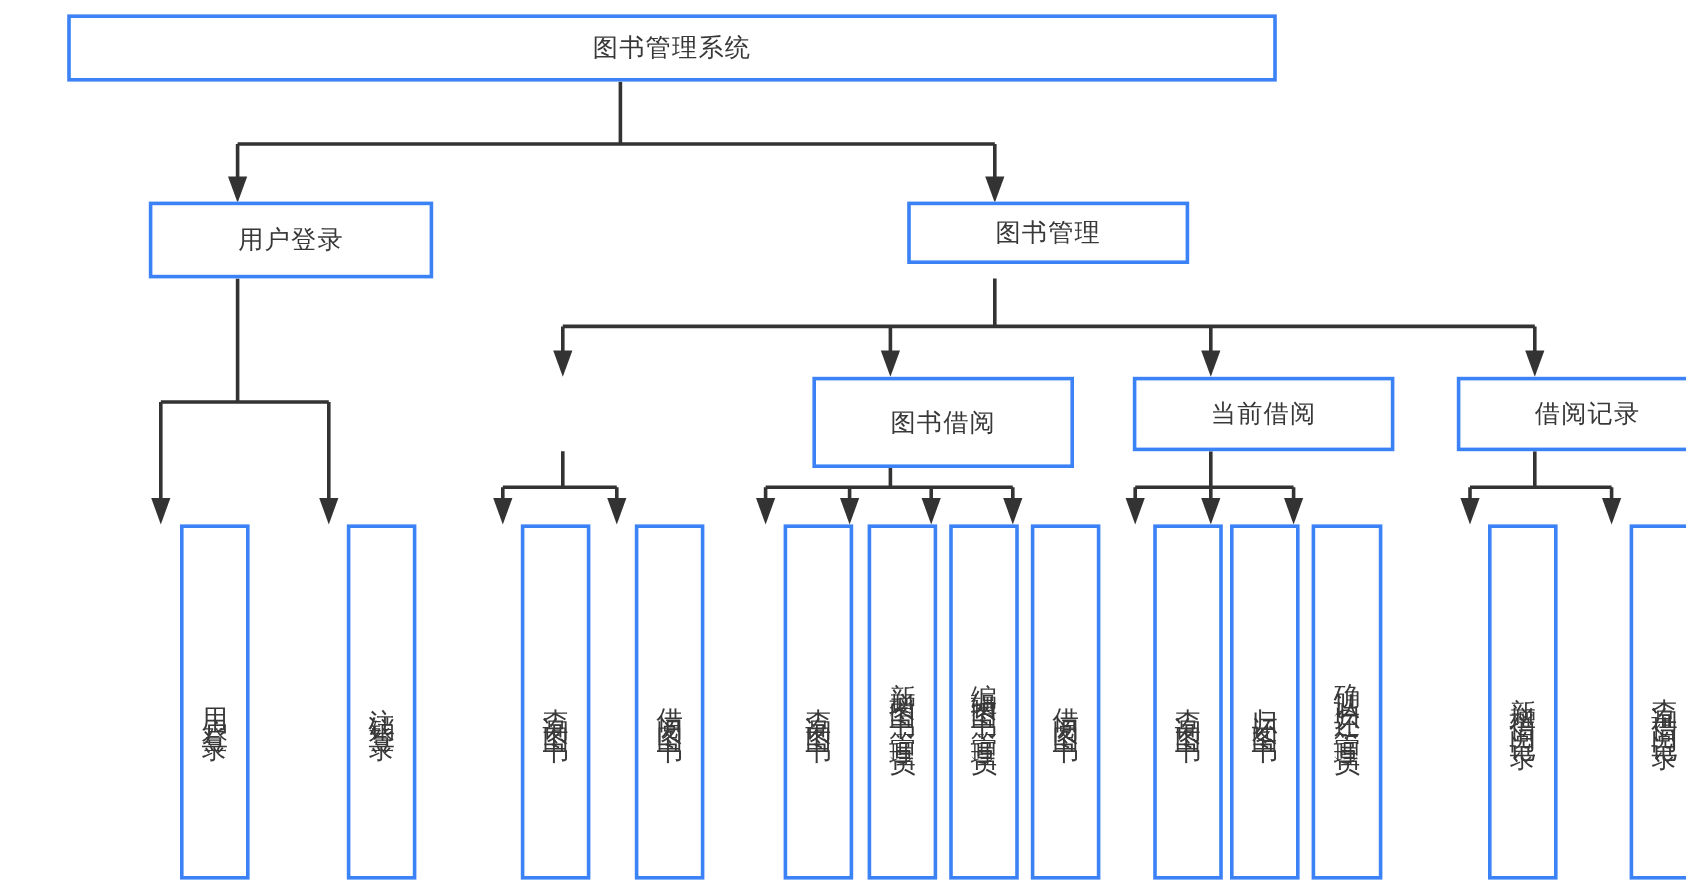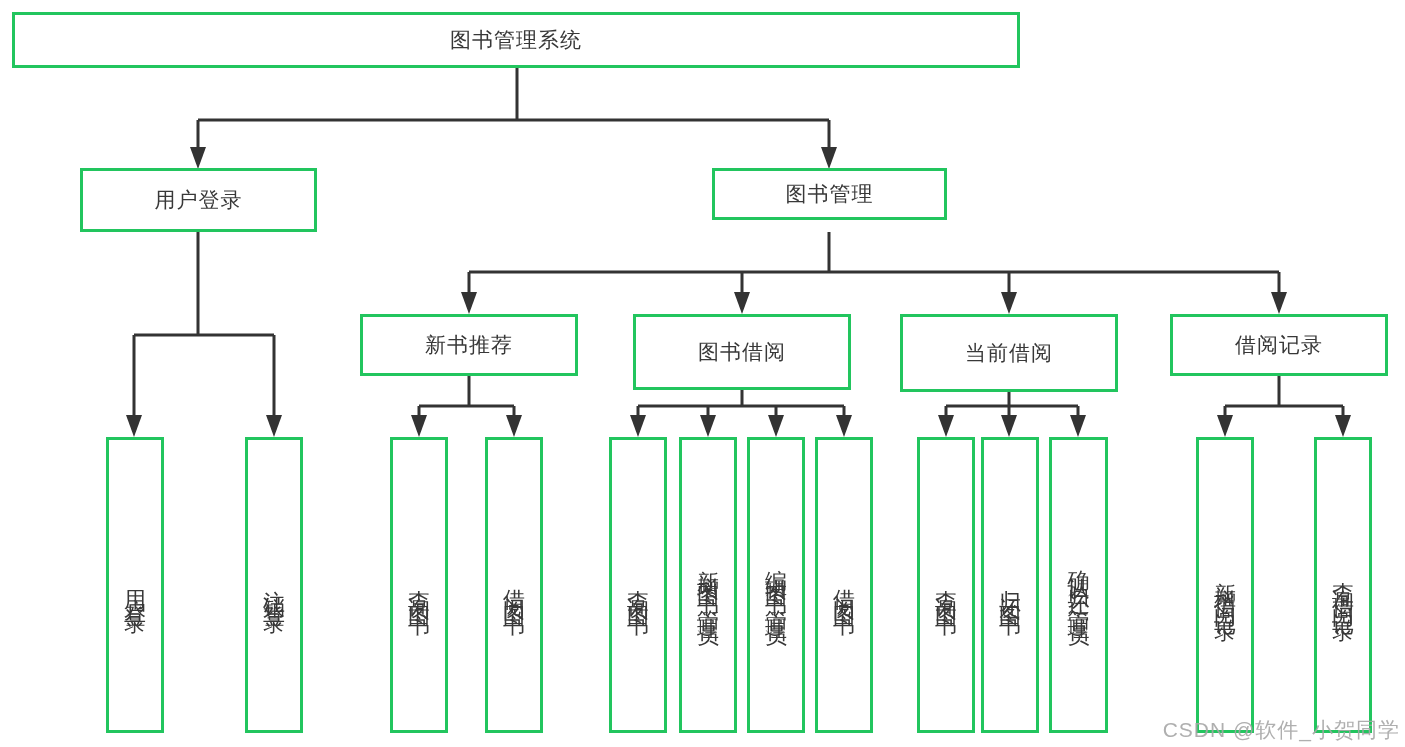--- a/index.html
+++ b/index.html
@@ -26,26 +26,27 @@
     fill: none;
   }
   svg.connectors polygon {
     fill: #333333;
     stroke: none;
   }
 
   .node {
     position: absolute;
     background: #ffffff;
-    border: 3px solid #22c55e;
+    border: 3px solid #3b82f6;
     color: #383838;
     display: flex;
     align-items: center;
     justify-content: center;
     z-index: 2;
+    margin-left: 44px;
   }
   .node.h {
     font-size: 21px;
     letter-spacing: 1px;
     white-space: nowrap;
   }
   .node.leaf {
     writing-mode: vertical-rl;
     text-orientation: mixed;
     font-size: 22px;
@@ -118,38 +119,36 @@
       <polygon points="1217,415 1233,415 1225,437"></polygon>
       <polygon points="1335,415 1351,415 1343,437"></polygon>
     </g>
   </svg>
 
   <div class="node h" style="left:12px; top:12px; width:1008px; height:56px;">图书管理系统</div>
 
   <div class="node h" style="left:80px; top:168px; width:237px; height:64px;">用户登录</div>
   <div class="node h" style="left:712px; top:168px; width:235px; height:52px;">图书管理</div>
 
-  <div class="node h" style="left:360px; top:314px; width:218px; height:62px;">新书推荐</div>
   <div class="node h" style="left:633px; top:314px; width:218px; height:76px;">图书借阅</div>
-  <div class="node h" style="left:900px; top:314px; width:218px; height:78px;">当前借阅</div>
+  <div class="node h" style="left:900px; top:314px; width:218px; height:62px;">当前借阅</div>
   <div class="node h" style="left:1170px; top:314px; width:218px; height:62px;">借阅记录</div>
 
   <div class="node leaf" style="left:106px; top:437px; width:58px; height:296px;">用户登录</div>
   <div class="node leaf" style="left:245px; top:437px; width:58px; height:296px;">注销登录</div>
 
   <div class="node leaf" style="left:390px; top:437px; width:58px; height:296px;">查询图书</div>
   <div class="node leaf" style="left:485px; top:437px; width:58px; height:296px;">借阅图书</div>
 
   <div class="node leaf" style="left:609px; top:437px; width:58px; height:296px;">查询图书</div>
   <div class="node leaf" style="left:679px; top:437px; width:58px; height:296px;">新增图书（管理员）</div>
   <div class="node leaf" style="left:747px; top:437px; width:58px; height:296px;">编辑图书（管理员）</div>
   <div class="node leaf" style="left:815px; top:437px; width:58px; height:296px;">借阅图书</div>
 
   <div class="node leaf" style="left:917px; top:437px; width:58px; height:296px;">查询图书</div>
   <div class="node leaf" style="left:981px; top:437px; width:58px; height:296px;">归还图书</div>
   <div class="node leaf" style="left:1049px; top:437px; width:59px; height:296px;">确认归还（管理员）</div>
 
   <div class="node leaf" style="left:1196px; top:437px; width:58px; height:296px;">新增借阅记录</div>
   <div class="node leaf" style="left:1314px; top:437px; width:58px; height:296px;">查询借阅记录</div>
 
-  <div class="watermark">CSDN @软件_小贺同学</div>
 
 </div>
 
 </body></html>

